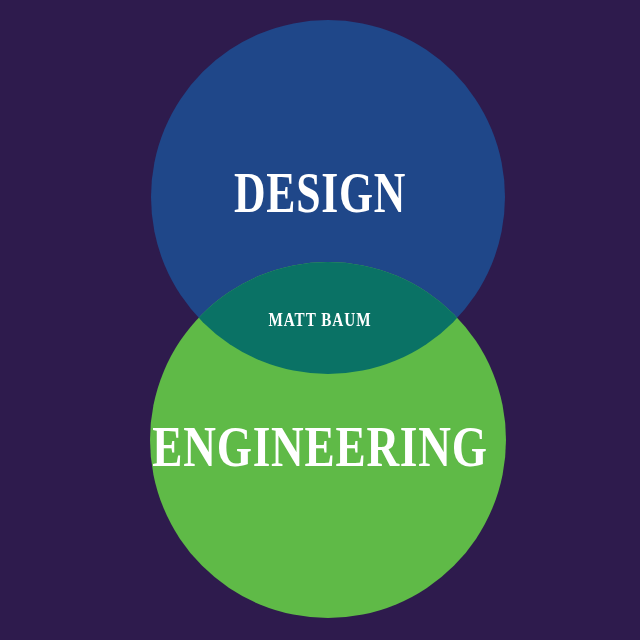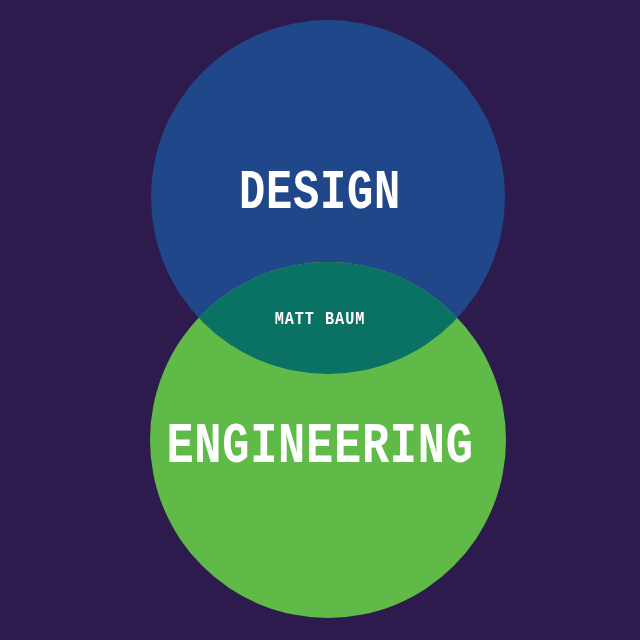--- a/index.html
+++ b/index.html
@@ -6,21 +6,21 @@
   html, body {
     margin: 0;
     padding: 0;
     background: #ffffff;
   }
   #stage {
     position: relative;
     width: 640px;
     height: 640px;
     overflow: hidden;
-    font-family: Liberation Mono, monospace;
+    font-family: Liberation Serif, serif;
   }
   #backdrop {
     position: absolute;
     inset: 0;
   }
   #venn-svg {
     position: absolute;
     top: 0;
     left: 0;
     width: 640px;

